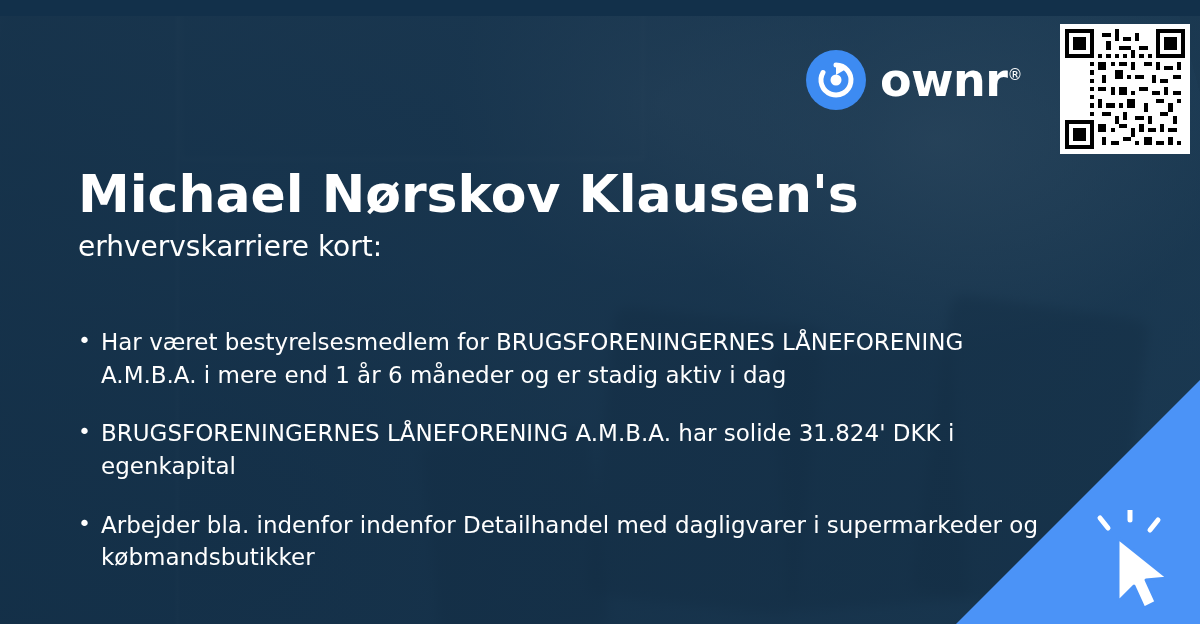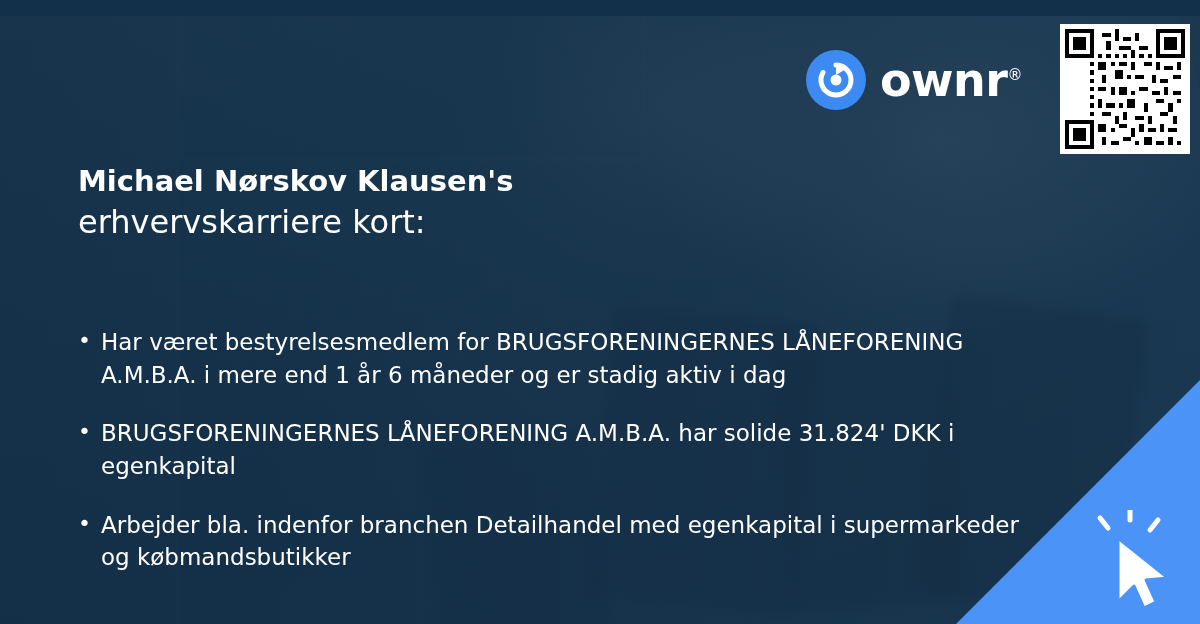--- a/index.html
+++ b/index.html
@@ -129,27 +129,27 @@
   }
 
   
   .headline {
     position: absolute;
     left: 78px;
     top: 148px;
     color: #ffffff;
   }
   .headline .line1 {
-    font-size: 29px;
+    font-size: 52px;
     font-weight: bold;
     line-height: 1.18;
     white-space: nowrap;
   }
   .headline .line2 {
-    font-size: 32px;
+    font-size: 28px;
     font-weight: normal;
     line-height: 1.3;
     margin-top: 4px;
   }
 
   
   .bullets {
     position: absolute;
     left: 78px;
     top: 310px;
@@ -323,17 +323,17 @@
     <div class="bullet">
       <span class="dot">•</span>
       <span class="btext">Har været bestyrelsesmedlem for BRUGSFORENINGERNES LÅNEFORENING A.M.B.A. i mere end 1 år 6 måneder og er stadig aktiv i dag</span>
     </div>
     <div class="bullet">
       <span class="dot">•</span>
       <span class="btext">BRUGSFORENINGERNES LÅNEFORENING A.M.B.A. har solide 31.824' DKK i egenkapital</span>
     </div>
     <div class="bullet">
       <span class="dot">•</span>
-      <span class="btext">Arbejder bla. indenfor branchen Detailhandel med egenkapital i supermarkeder og købmandsbutikker</span>
+      <span class="btext">Arbejder bla. indenfor indenfor Detailhandel med dagligvarer i supermarkeder og købmandsbutikker</span>
     </div>
   </div>
 
 </div>
 
 </body></html>

